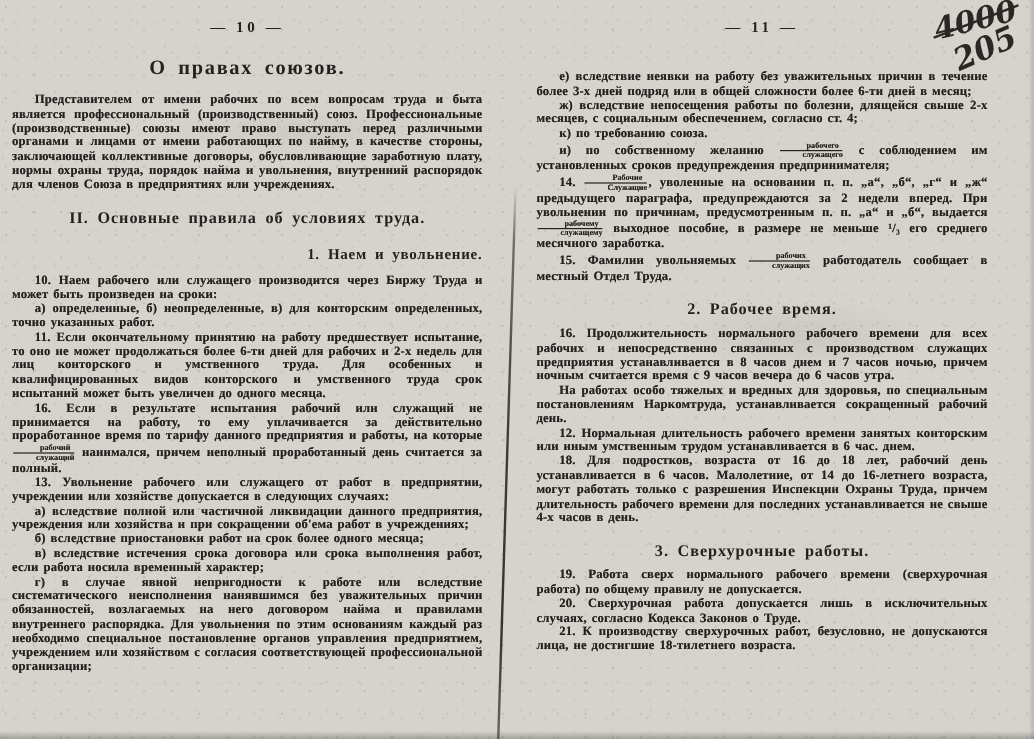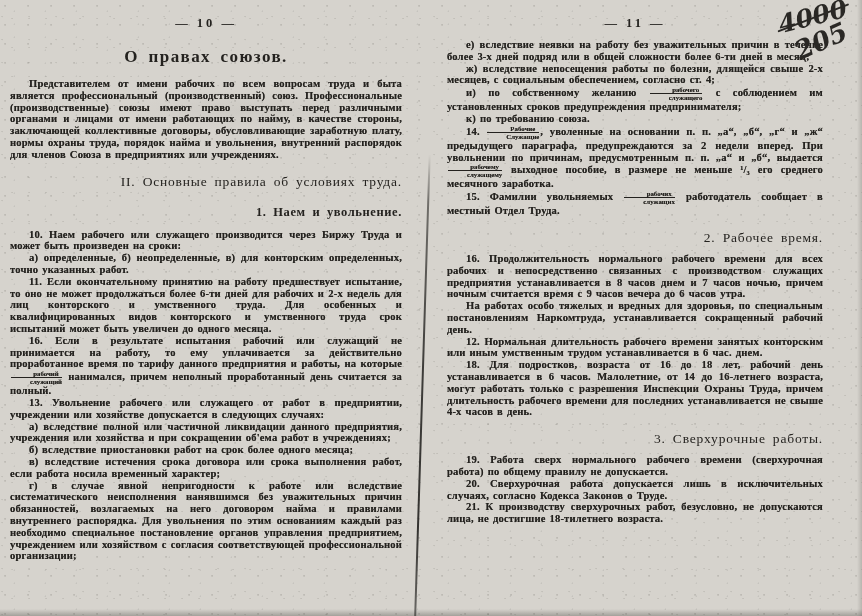--- a/index.html
+++ b/index.html
@@ -11,23 +11,23 @@
       radial-gradient(circle at 71% 64%, rgba(62,60,54,.13) 0 .5px, transparent 1px),
       radial-gradient(circle at 46% 86%, rgba(62,60,54,.10) 0 .5px, transparent 1px),
       radial-gradient(circle at 8% 72%, rgba(62,60,54,.12) 0 .6px, transparent 1.1px);
     background-size:23px 19px,17px 29px,31px 13px,27px 23px;
     font-family:"Liberation Serif",serif;color:#24221f;
   }
   .col{position:absolute;}
   .col-left{left:10px;top:16px;width:392px;}
   .col-right{left:447px;top:16px;width:376px;}
   .pagenum{text-align:center;font-size:12.5px;font-weight:bold;letter-spacing:3px;margin:0 0 16px 0;}
-  .col-right .pagenum{margin-bottom:8px;font-family:Liberation Serif, serif;}
+  .col-right .pagenum{margin-bottom:28px;font-family:Liberation Serif, serif;}
   h1.doct{font-size:17px;text-align:center;font-weight:bold;letter-spacing:1.4px;margin:14px 0 11px 0;word-spacing:4px;}
-  h2.sec{font-size:13.5px;text-align:right;font-weight:normal;letter-spacing:.8px;margin:13px 0 7px 0;word-spacing:3px;}
+  h2.sec{font-size:13.5px;text-align:center;font-weight:bold;letter-spacing:.8px;margin:13px 0 7px 0;word-spacing:3px;}
   h3.sub{font-size:12.5px;text-align:right;font-weight:bold;letter-spacing:.6px;margin:15px 0 9px 0;word-spacing:3px;}
   p.b{
     margin:0;text-align:justify;font-size:10.6px;line-height:11.8px;
     font-weight:bold;letter-spacing:.15px;word-spacing:1.2px;
     text-shadow:0 0 .4px rgba(34,32,28,.65);
   }
   p.ind{text-indent:19px;}
   .frac{display:inline-block;text-align:center;vertical-align:middle;font-size:6.8px;line-height:7px;font-weight:bold;letter-spacing:0;padding:0 1px;}
   .frac .num,.frac .den{display:block;white-space:nowrap;}
   .frac .den{border-top:1px solid #24221f;}
@@ -67,22 +67,22 @@
     <p class="b ind">а) вследствие полной или частичной ликвидации данного предприятия, учреждения или хозяйства и при сокращении об'ема работ в учреждениях;</p>
     <p class="b ind">б) вследствие приостановки работ на срок более одного месяца;</p>
     <p class="b ind">в) вследствие истечения срока договора или срока выполнения работ, если работа носила временный характер;</p>
     <p class="b ind">г) в случае явной непригодности к работе или вследствие систематического неисполнения нанявшимся без уважительных причин обязанностей, возлагаемых на него договором найма и правилами внутреннего распорядка. Для увольнения по этим основаниям каждый раз необходимо специальное постановление органов управления предприятием, учреждением или хозяйством с согласия соответствующей профессиональной организации;</p>
   </div>
 
   <div class="col col-right">
     <div class="pagenum">— 11 —</div>
     <p class="b ind">е) вследствие неявки на работу без уважительных причин в течение более 3-х дней подряд или в общей сложности более 6-ти дней в месяц;</p>
     <p class="b ind">ж) вследствие непосещения работы по болезни, длящейся свыше 2-х месяцев, с социальным обеспечением, согласно ст. 4;</p>
+    <p class="b ind">к) по требованию союза.</p>
     <p class="b ind"><span>и) по собственному желанию </span><span class="frac"><span class="num">рабочего</span><span class="den">служащего</span></span><span> с соблюдением им установленных сроков предупреждения предпринимателя;</span></p>
-    <p class="b ind">к) по требованию союза.</p>
     <p class="b ind"><span>14. </span><span class="frac"><span class="num">Рабочие</span><span class="den">Служащие</span></span><span>, уволенные на основании п. п. „а“, „б“, „г“ и „ж“ предыдущего параграфа, предупреждаются за 2 недели вперед. При увольнении по причинам, предусмотренным п. п. „а“ и „б“, выдается </span><span class="frac"><span class="num">рабочему</span><span class="den">служащему</span></span><span> выходное пособие, в размере не меньше ¹/₃ его среднего месячного заработка.</span></p>
     <p class="b ind"><span>15. Фамилии увольняемых </span><span class="frac"><span class="num">рабочих</span><span class="den">служащих</span></span><span> работодатель сообщает в местный Отдел Труда.</span></p>
     <h2 class="sec">2. Рабочее время.</h2>
     <p class="b ind">16. Продолжительность нормального рабочего времени для всех рабочих и непосредственно связанных с производством служащих предприятия устанавливается в 8 часов днем и 7 часов ночью, причем ночным считается время с 9 часов вечера до 6 часов утра.</p>
     <p class="b ind">На работах особо тяжелых и вредных для здоровья, по специальным постановлениям Наркомтруда, устанавливается сокращенный рабочий день.</p>
     <p class="b ind">12. Нормальная длительность рабочего времени занятых конторским или иным умственным трудом устанавливается в 6 час. днем.</p>
     <p class="b ind">18. Для подростков, возраста от 16 до 18 лет, рабочий день устанавливается в 6 часов. Малолетние, от 14 до 16-летнего возраста, могут работать только с разрешения Инспекции Охраны Труда, причем длительность рабочего времени для последних устанавливается не свыше 4-х часов в день.</p>
     <h2 class="sec">3. Сверхурочные работы.</h2>
     <p class="b ind">19. Работа сверх нормального рабочего времени (сверхурочная работа) по общему правилу не допускается.</p>
     <p class="b ind">20. Сверхурочная работа допускается лишь в исключительных случаях, согласно Кодекса Законов о Труде.</p>

